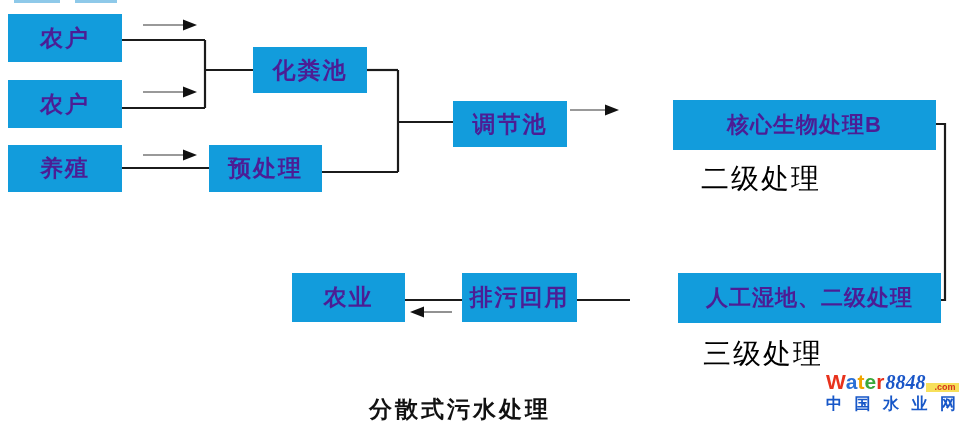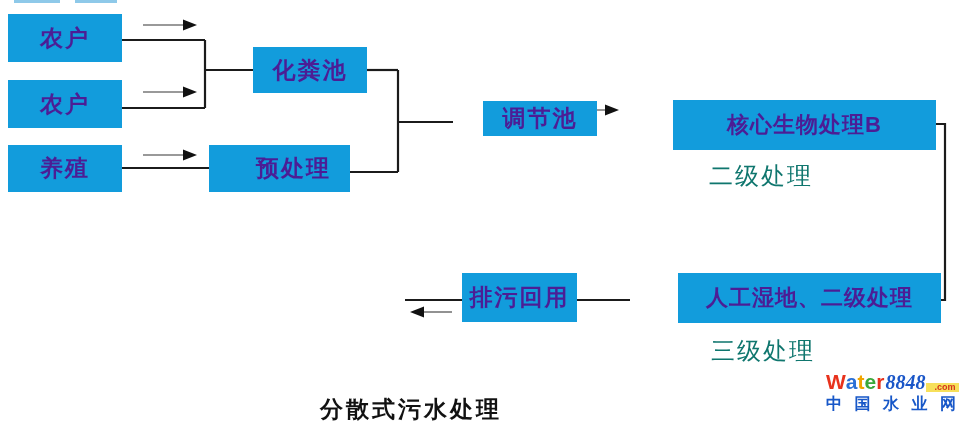--- a/index.html
+++ b/index.html
@@ -13,39 +13,39 @@
     display:flex;align-items:center;justify-content:center;
     font-weight:bold;font-size:23px;letter-spacing:2px;
   }
   .node.small{font-size:23px;}
   .node.wide{font-size:22px;letter-spacing:1px;margin-left:48px;}
   
   .n-farmer1{left:8px;top:14px;width:114px;height:48px;}
   .n-farmer2{left:8px;top:80px;width:114px;height:48px;}
   .n-breeding{left:8px;top:145px;width:114px;height:47px;}
   .n-septic{left:253px;top:47px;width:114px;height:46px;}
-  .n-pretreat{left:209px;top:145px;width:113px;height:47px;padding-left:28px;}
-  .n-regulate{left:453px;top:101px;width:114px;height:35px;margin-left:30px;}
+  .n-pretreat{left:209px;top:145px;width:113px;height:47px;}
+  .n-regulate{left:453px;top:101px;width:114px;height:46px;}
   .n-corebio{left:625px;top:100px;width:263px;height:50px;}
   .n-wetland{left:630px;top:273px;width:263px;height:50px;}
   .n-reuse{left:462px;top:273px;width:115px;height:49px;}
   .n-agri{left:292px;top:273px;width:113px;height:49px;}
   
   .sliver{position:absolute;top:0;height:3px;background:#8ec9e9;}
   .sliver.s1{left:14px;width:46px;}
   .sliver.s2{left:75px;width:42px;}
   
   .stage-label{
-    position:absolute;width:150px;text-align:center;color:#0f766e;
-    font-size:24px;letter-spacing:2px;
+    position:absolute;width:150px;text-align:center;color:#000000;
+    font-size:28px;letter-spacing:2px;
   }
   .lbl-secondary{left:686px;top:160px;}
   .lbl-tertiary{left:688px;top:335px;}
   .diagram-title{
-    position:absolute;left:320px;top:394px;width:280px;text-align:left;
+    position:absolute;left:320px;top:394px;width:280px;text-align:center;
     color:#111;font-weight:bold;font-size:23px;letter-spacing:3px;
   }
   
   .logo{position:absolute;left:826px;top:371px;width:133px;line-height:1;}
   .logo-top{display:flex;align-items:flex-end;white-space:nowrap;}
   .brand{font-weight:bold;font-size:21px;letter-spacing:0px;}
   .brand span{display:inline-block;}
   .num8848{font-family:"Liberation Serif","DejaVu Serif",serif;font-style:italic;font-weight:bold;
     font-size:20px;color:#1a56c8;margin-left:1px;}
   .tld{font-size:9px;font-weight:bold;color:#d43418;background:#f7e05a;padding:0 8px;margin-left:1px;}
@@ -101,20 +101,21 @@
 
   <div class="node small n-farmer1">农户</div>
   <div class="node small n-farmer2">农户</div>
   <div class="node small n-breeding">养殖</div>
   <div class="node small n-septic">化粪池</div>
   <div class="node small n-pretreat">预处理</div>
   <div class="node small n-regulate">调节池</div>
   <div class="node wide n-corebio">核心生物处理B</div>
   <div class="node wide n-wetland">人工湿地、二级处理</div>
   <div class="node small n-reuse">排污回用</div>
+  <div class="node small n-agri">农业</div>
 
   <div class="stage-label lbl-secondary">二级处理</div>
   <div class="stage-label lbl-tertiary">三级处理</div>
 
   <div class="diagram-title">分散式污水处理</div>
 
   <div class="logo">
     <div class="logo-top">
       <span class="brand"><span style="color: rgb(232, 50, 28);">W</span><span style="color: rgb(42, 111, 214);">a</span><span style="color: rgb(240, 165, 0);">t</span><span style="color: rgb(58, 168, 58);">e</span><span style="color: rgb(232, 50, 28);">r</span></span>
       <span class="num8848">8848</span>

